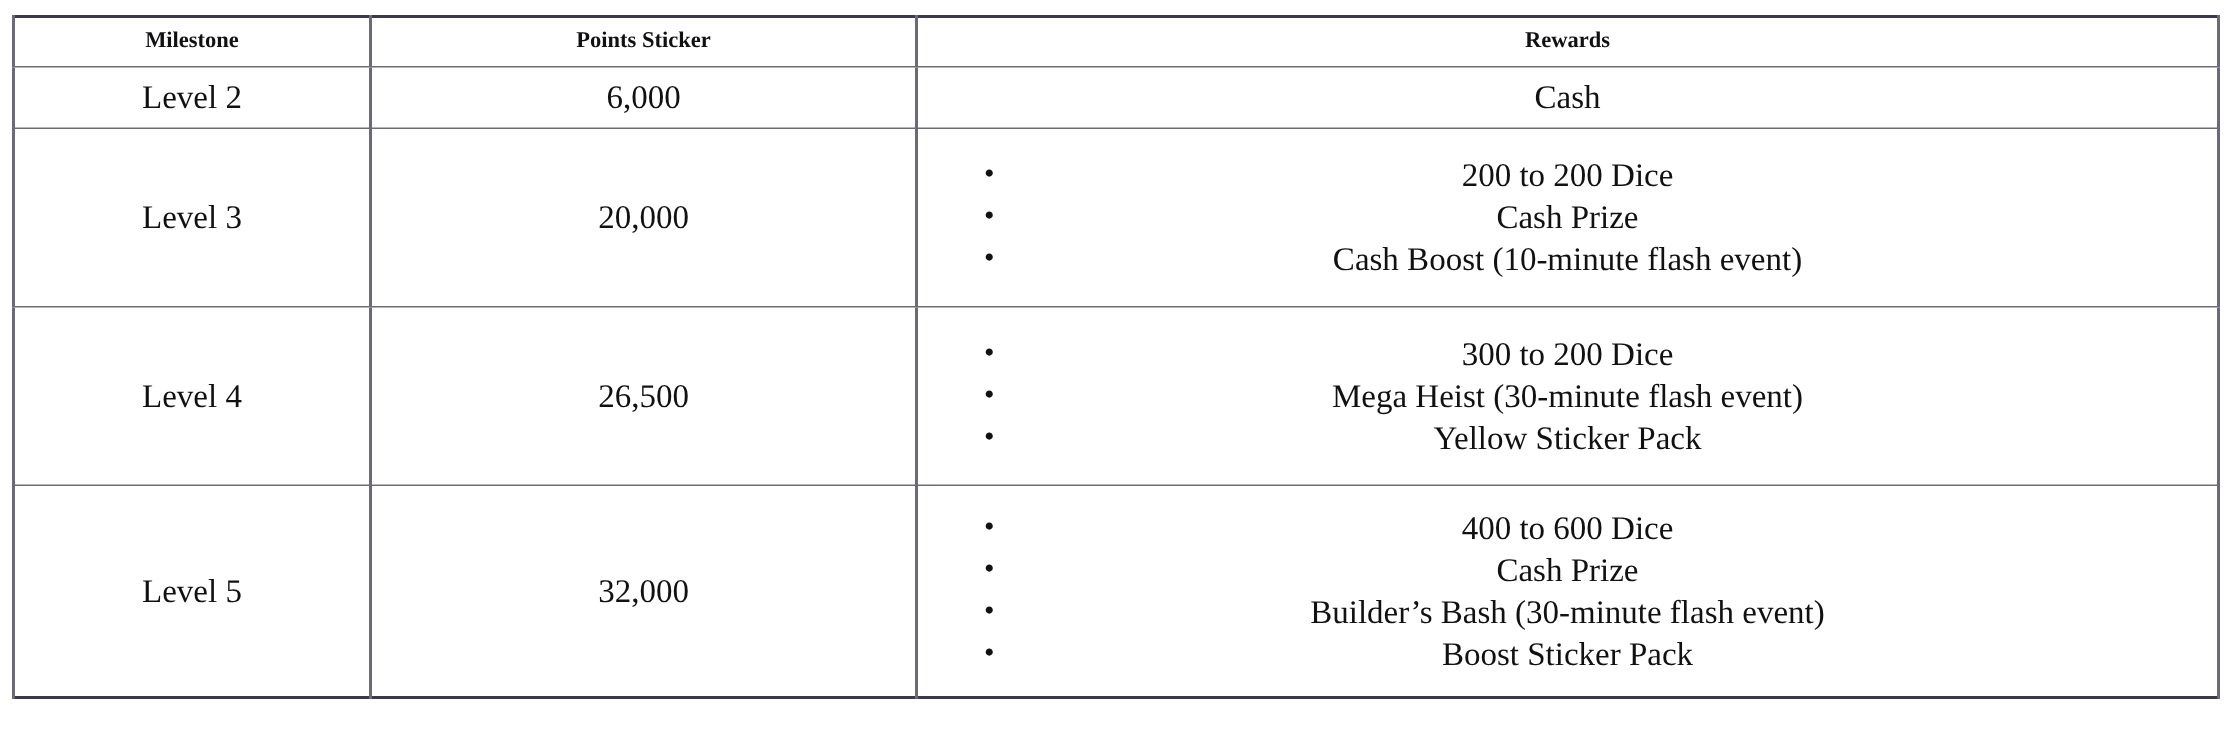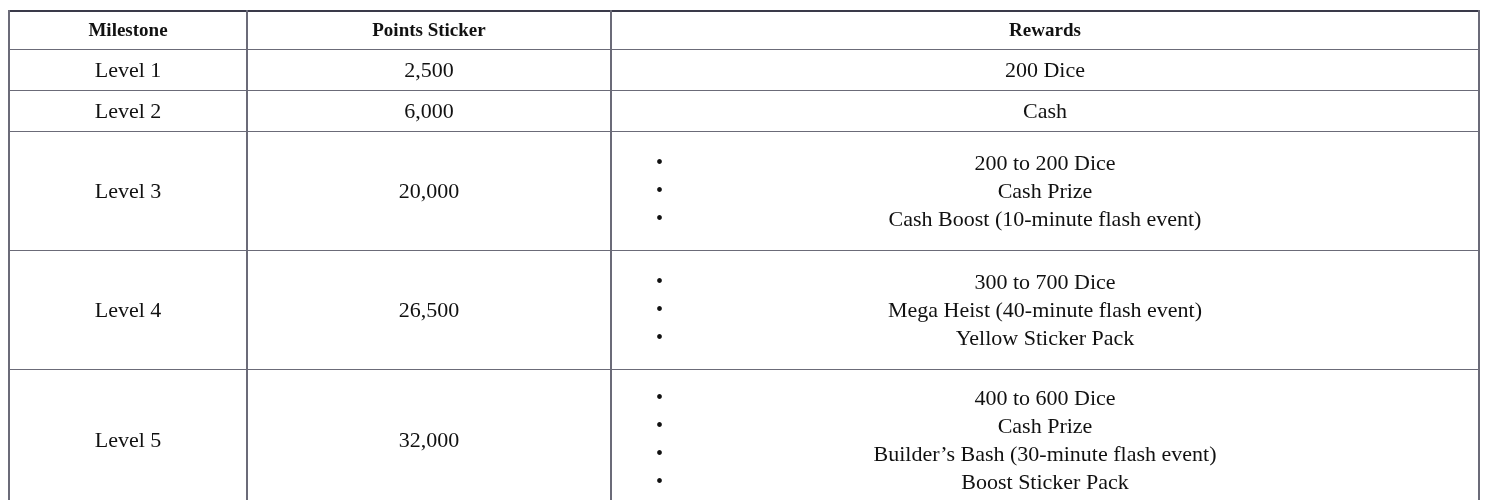--- a/index.html
+++ b/index.html
@@ -38,21 +38,21 @@
     border-left-width: 2px;
     border-right-width: 2px;
     vertical-align: middle;
     text-align: center;
     font-size: 22px;
     line-height: 1.28;
     padding: 4px 6px;
   }
   table.milestone-table th {
     font-weight: bold;
-    font-size: 19px;
+    font-size: 15px;
     padding: 6px 6px 7px 6px;
   }
   table.milestone-table tr.row-simple td {
     height: 34px;
     padding: 3px 6px;
   }
   table.milestone-table tr.row-tall td {
     height: 110px;
   }
   td.rewards-cell {
@@ -95,27 +95,20 @@
     </colgroup>
     <thead>
       <tr>
         <th>Milestone</th>
         <th>Points Sticker</th>
         <th>Rewards</th>
       </tr>
     </thead>
     <tbody>
       <tr class="row-simple">
-        <td>Level 1</td>
-        <td>2,500</td>
-        <td class="rewards-cell">
-          <div class="rewards-plain">200 Dice</div>
-        </td>
-      </tr>
-      <tr class="row-simple">
         <td>Level 2</td>
         <td>6,000</td>
         <td class="rewards-cell">
           <div class="rewards-plain">Cash</div>
         </td>
       </tr>
       <tr class="row-tall">
         <td>Level 3</td>
         <td>20,000</td>
         <td class="rewards-cell">
@@ -135,25 +128,25 @@
           </ul>
         </td>
       </tr>
       <tr class="row-tall">
         <td>Level 4</td>
         <td>26,500</td>
         <td class="rewards-cell">
           <ul class="rewards-list">
             <li>
               <span class="bullet">•</span>
-              <span>300 to 700 Dice</span>
+              <span>300 to 200 Dice</span>
             </li>
             <li>
               <span class="bullet">•</span>
-              <span>Mega Heist (40-minute flash event)</span>
+              <span>Mega Heist (30-minute flash event)</span>
             </li>
             <li>
               <span class="bullet">•</span>
               <span>Yellow Sticker Pack</span>
             </li>
           </ul>
         </td>
       </tr>
       <tr class="row-tall">
         <td>Level 5</td>

